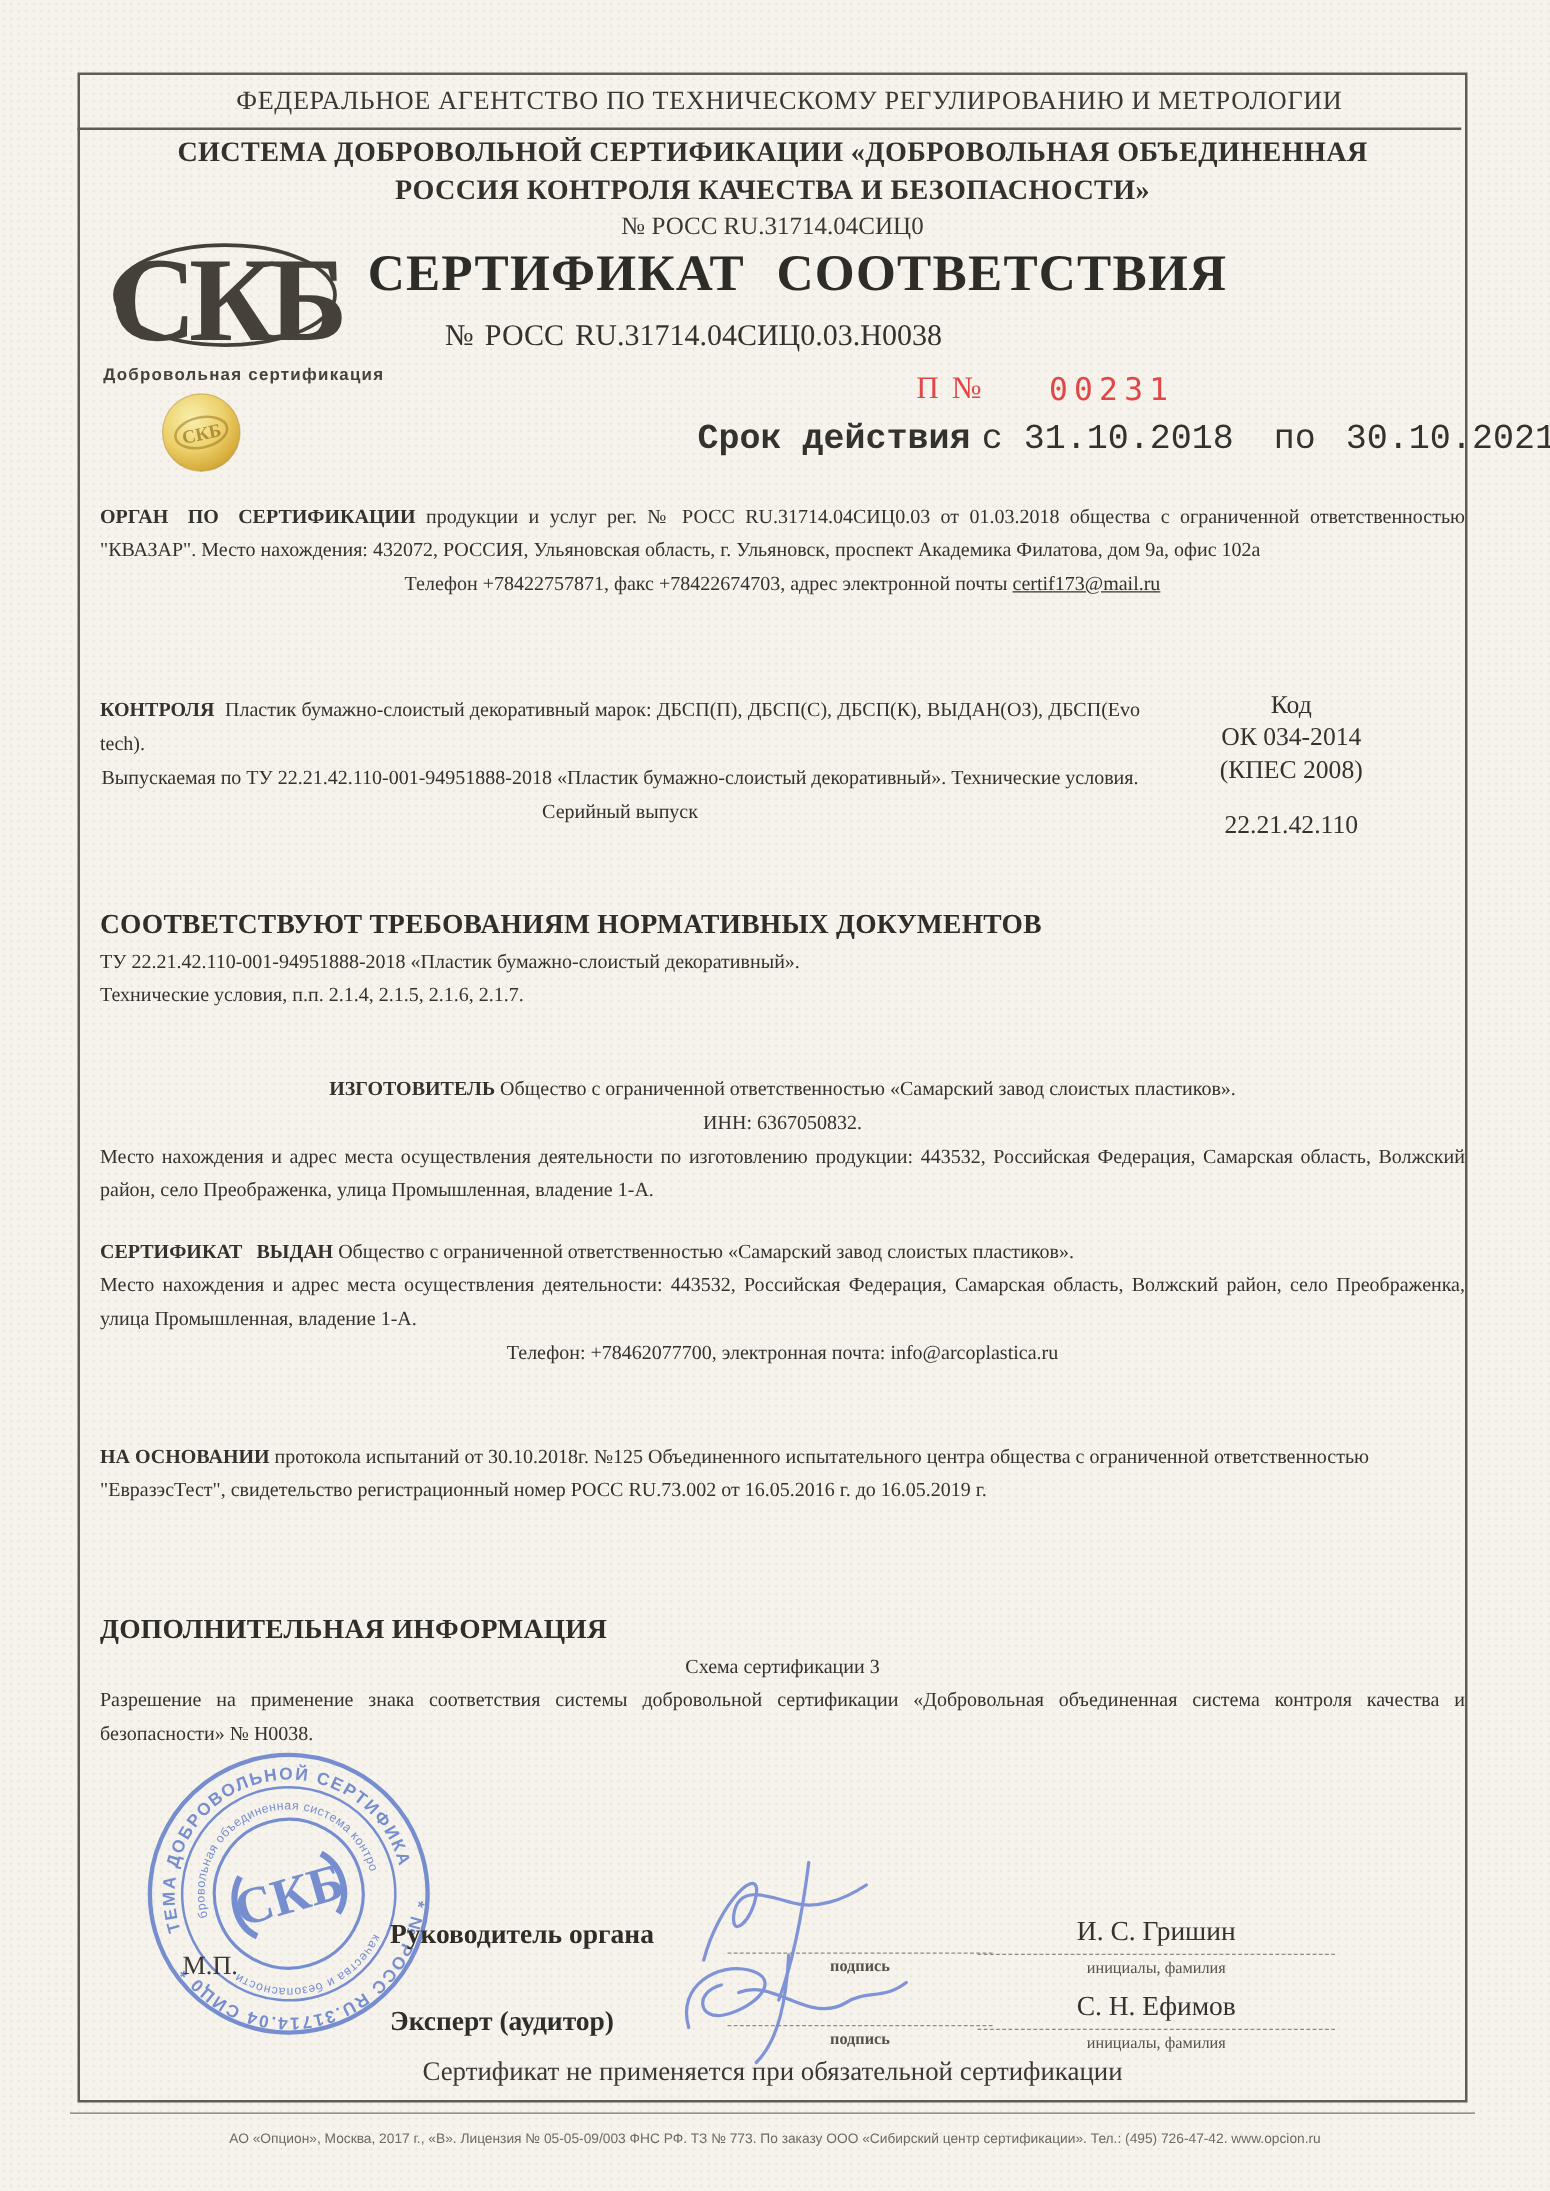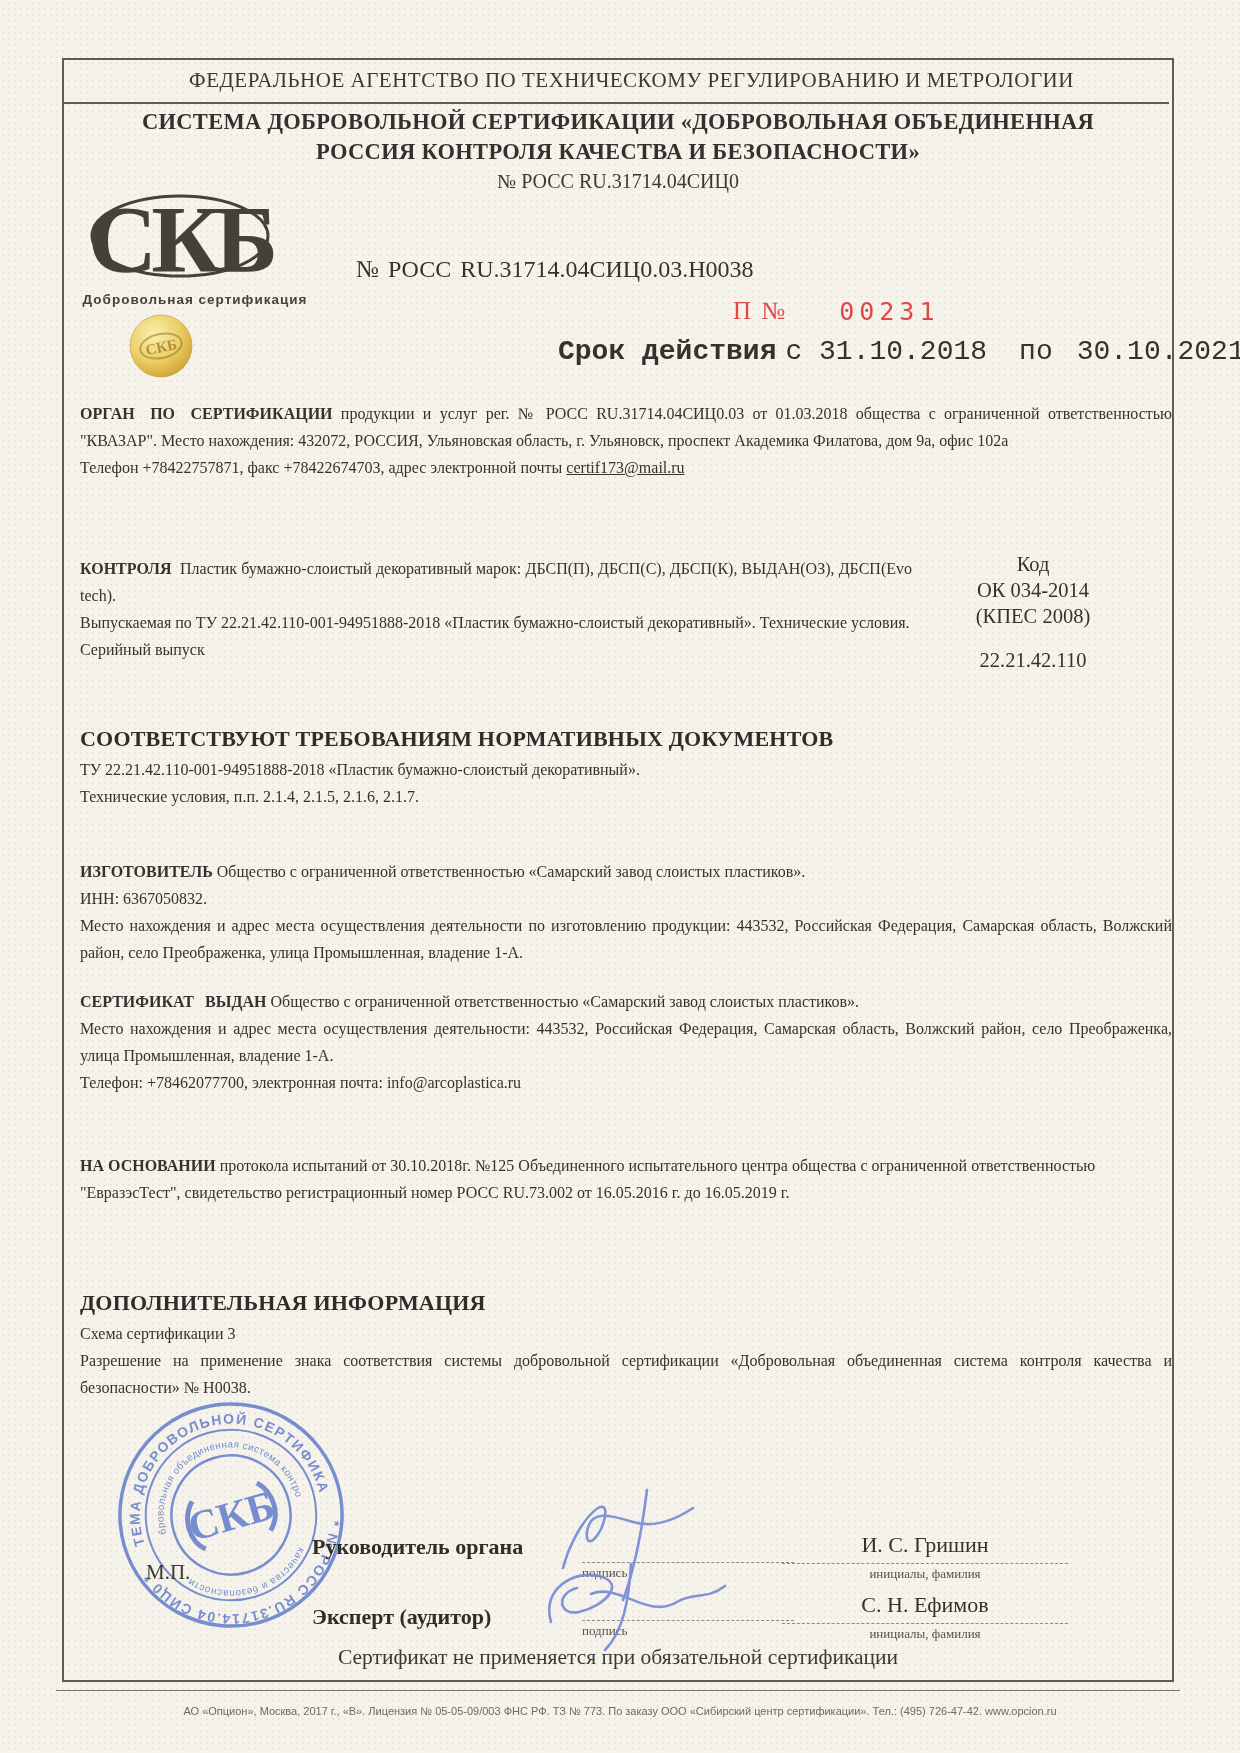--- a/index.html
+++ b/index.html
@@ -21,33 +21,33 @@
   .certnum{position:absolute;left:356px;top:256px;font-size:24px;color:#34322d;word-spacing:3px;}
   .series{position:absolute;left:733px;top:297px;display:flex;gap:52px;color:#e04848;}
   .series .lbl{font-size:25px;letter-spacing:2px;}
   .series .val{font-family:"DejaVu Sans Mono",monospace;font-size:25px;letter-spacing:5px;}
   .validity{position:absolute;left:558px;top:336px;font-size:28px;white-space:nowrap;color:#34322d;font-family:Liberation Mono, monospace;}
   .validity b{font-weight:bold;}
   .sec{position:absolute;left:80px;width:1092px;font-size:16px;line-height:27px;text-align:justify;color:#34322d;}
   .sec .h{font-weight:bold;word-spacing:.45em;}
   .sec .h2{font-weight:bold;}
   .blockh{position:absolute;left:80px;font-weight:bold;font-size:22px;color:#2f2d28;letter-spacing:.2px;}
-  .plain{text-align:left;}
+  .plain{text-align:center;}
   .email{text-decoration:underline;}
   .codecol{position:absolute;left:935px;top:551px;width:196px;text-align:center;font-size:20.5px;line-height:26px;color:#34322d;}
   .codecol .gap{margin-top:18px;}
   .prodcol{width:832px;}
   .logo-wrap{position:absolute;left:88px;top:184px;width:184px;height:108px;}
   .logo-cap{position:absolute;left:82px;top:292px;width:226px;text-align:center;
     font-family:"Liberation Sans",sans-serif;font-size:13.5px;font-weight:bold;letter-spacing:1px;color:#45413b;}
   .sticker{position:absolute;left:127px;top:312px;width:68px;height:68px;}
   .stamp{position:absolute;left:112px;top:1396px;width:238px;height:238px;opacity:.82;}
   .mp{position:absolute;left:146px;top:1560px;font-size:21px;color:#3a3834;z-index:4;}
   .role{position:absolute;left:312px;font-weight:bold;font-size:22px;color:#2f2d28;z-index:4;}
-  .sigline{position:absolute;width:212px;text-align:left;z-index:2;}
+  .sigline{position:absolute;width:212px;text-align:center;z-index:2;font-weight:bold;}
   .sigline .ln{height:20px;border-bottom:1px dashed #8f8b82;}
   .sigline .cap{font-size:13px;color:#55524c;padding-top:2px;}
   .nameblk{position:absolute;left:782px;width:286px;text-align:center;z-index:2;}
   .nameblk .nm{font-size:22px;color:#34322d;padding-bottom:4px;}
   .nameblk .ln{border-bottom:1px dashed #8f8b82;height:1px;}
   .nameblk .cap{font-size:13px;color:#55524c;padding-top:2px;}
   .sigs{position:absolute;left:535px;top:1472px;width:260px;height:185px;z-index:3;}
   .restrict{position:absolute;left:62px;top:1645px;width:1112px;text-align:center;font-size:21.5px;color:#3a3833;}
   .botline{position:absolute;left:56px;top:1690px;width:1124px;border-top:1.5px solid #7b766c;}
   .printinfo{position:absolute;left:0;top:1705px;width:1240px;text-align:center;
@@ -57,20 +57,21 @@
 </head>
 <body>
 
 <div class="page">
   <div class="frame"></div>
 
   <div class="agency">ФЕДЕРАЛЬНОЕ АГЕНТСТВО ПО ТЕХНИЧЕСКОМУ РЕГУЛИРОВАНИЮ И МЕТРОЛОГИИ</div>
   <div class="sysname" style="top:109px">СИСТЕМА ДОБРОВОЛЬНОЙ СЕРТИФИКАЦИИ «ДОБРОВОЛЬНАЯ ОБЪЕДИНЕННАЯ</div>
   <div class="sysname" style="top:139px">РОССИЯ КОНТРОЛЯ  КАЧЕСТВА  И  БЕЗОПАСНОСТИ»</div>
   <div class="regnum">№ РОСС RU.31714.04СИЦ0</div>
+  <div class="title">СЕРТИФИКАТ  СООТВЕТСТВИЯ</div>
 
   <div class="logo-wrap">
     <svg width="184" height="108" viewBox="0 0 184 108">
       <ellipse cx="92" cy="52" rx="88" ry="40" fill="none" stroke="#45413a" stroke-width="3"></ellipse>
       <text x="92" y="88" text-anchor="middle" font-family="Liberation Serif, serif" font-weight="bold" font-size="96" letter-spacing="-6" fill="#45413a">СКБ</text>
     </svg>
   </div>
   <div class="logo-cap">Добровольная  сертификация</div>
 
   <svg class="sticker" viewBox="0 0 68 68">

